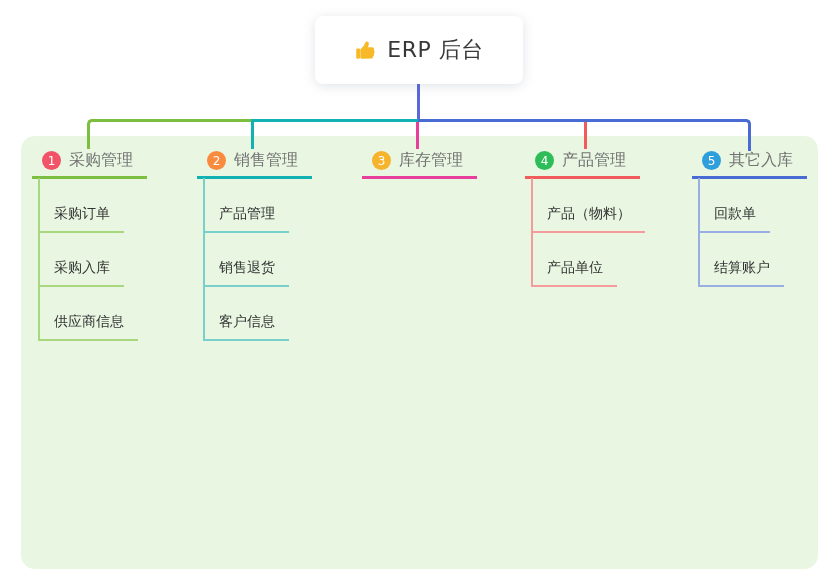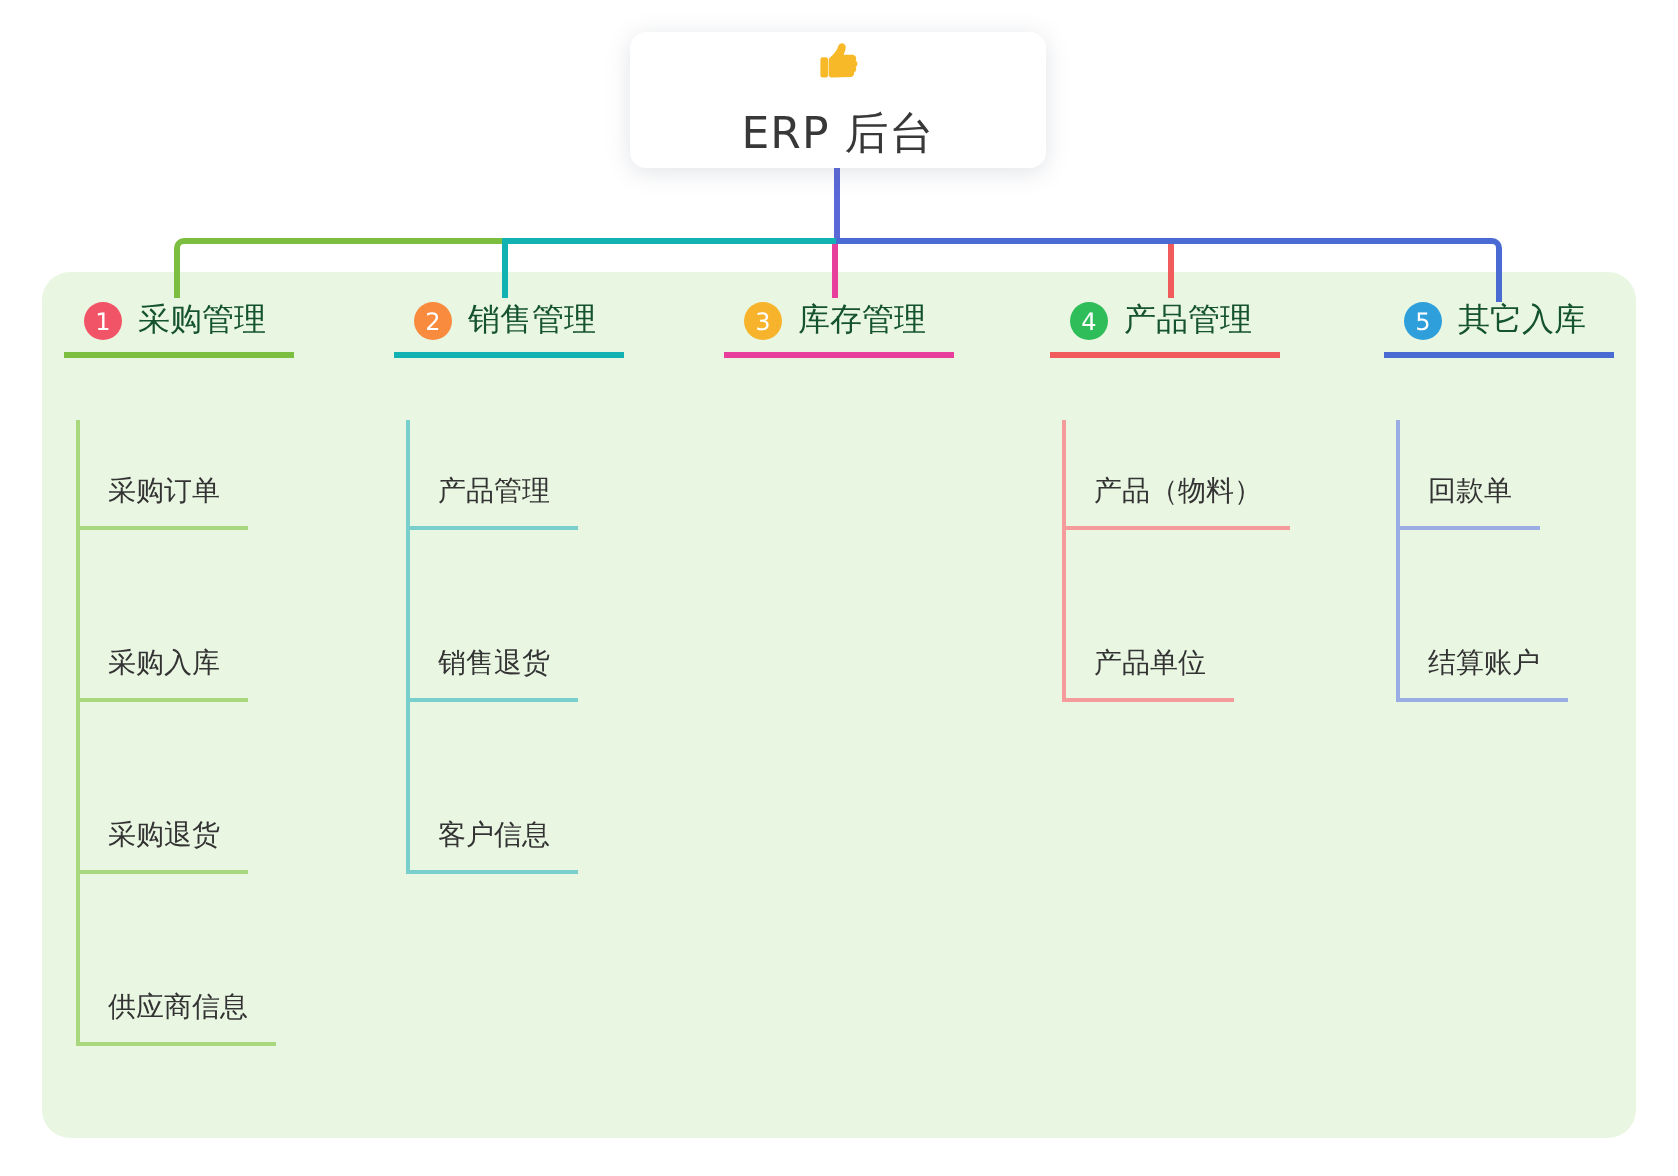--- a/index.html
+++ b/index.html
@@ -2,21 +2,21 @@
 <html><head>
 <meta charset="utf-8">
 <style>
   html,body { margin:0; padding:0; background:#ffffff;
     font-family:"DejaVu Sans","Liberation Sans",sans-serif; }
   .stage { position:relative; width:839px; height:588px; background:#fff; overflow:hidden; }
 
   
   .root-card { position:absolute; left:315px; top:16px; width:208px; height:68px;
     background:#fff; border-radius:8px; box-shadow:0 2px 12px rgba(90,100,120,.18);
-    display:flex; align-items:center; justify-content:center; gap:10px; z-index:4;flex-direction:column; }
+    display:flex; align-items:center; justify-content:center; gap:10px; z-index:4; }
   .root-icon { display:flex; color:var(--thumb,#F7B928); }
   .root-label { font-size:22px; color:#383838; letter-spacing:.5px; }
 
   
   .conn { position:absolute; z-index:2; }
   .stem            { left:417px; top:84px;  width:3px;  height:38px; background:var(--stem,#5A68D8); }
   .h-green-corner  { left:87px;  top:119px; width:165px; height:30px;
                      border-top:3px solid var(--b1); border-left:3px solid var(--b1);
                      border-top-left-radius:5px; box-sizing:border-box; }
   .h-teal          { left:252px; top:119px; width:166px; height:3px; background:var(--b2); }
@@ -38,26 +38,26 @@
   .branch.pos-3 { left:362px; }
   .branch.pos-4 { left:525px; }
   .branch.pos-5 { left:692px; }
 
   .branch-title { width:115px; height:34px; box-sizing:border-box;
     border-bottom:3px solid var(--c); display:flex; align-items:center;
     gap:8px; padding-left:10px; cursor:default; }
   .badge { width:19px; height:19px; border-radius:50%; background:var(--badge);
     color:#fff; font-size:12px; line-height:1; flex:0 0 auto;
     display:flex; align-items:center; justify-content:center; }
-  .title-text { font-size:16px; color:#14532d; white-space:nowrap; font-weight:500; }
+  .title-text { font-size:16px; color:#737373; white-space:nowrap; font-weight:500; }
 
   .children { position:relative; margin:0 0 0 6px; padding:0; list-style:none; width:max-content; }
   .children::before { content:''; position:absolute; left:0; top:-1px; bottom:0;
     width:2px; background:var(--l); }
-  .child { height:54px; display:flex; align-items:flex-end;margin-top:32px; }
+  .child { height:54px; display:flex; align-items:flex-end; }
   .child-label { padding:0 14px 8px 16px; border-bottom:2px solid var(--l);
     font-size:14px; color:#333; white-space:nowrap; }
 </style>
 </head>
 <body>
 
 <div class="stage" style="--panel: #E9F6E2; --stem: #5A68D8; --thumb: #F7B928; --b1: #7CBE3F; --b2: #12B2B2; --b3: #E83E9C; --b4: #F15B5B; --b5: #4A6BD4;">
 
   <div class="root-card">
     <span class="root-icon">
@@ -86,23 +86,20 @@
     <header class="branch-title">
       <span class="badge">1</span>
       <span class="title-text">采购管理</span>
     </header>
     <ul class="children">
           <li class="child">
             <span class="child-label">采购订单</span>
           </li>
           <li class="child">
             <span class="child-label">采购入库</span>
-          </li>
-          <li class="child">
-            <span class="child-label">采购退货</span>
           </li>
           <li class="child">
             <span class="child-label">供应商信息</span>
           </li>
         </ul>
   </section>
 
   <section class="branch pos-2" style="--c: #12B2B2; --l: #79CFCB; --badge: #F98B3E;">
     <header class="branch-title">
       <span class="badge">2</span>

